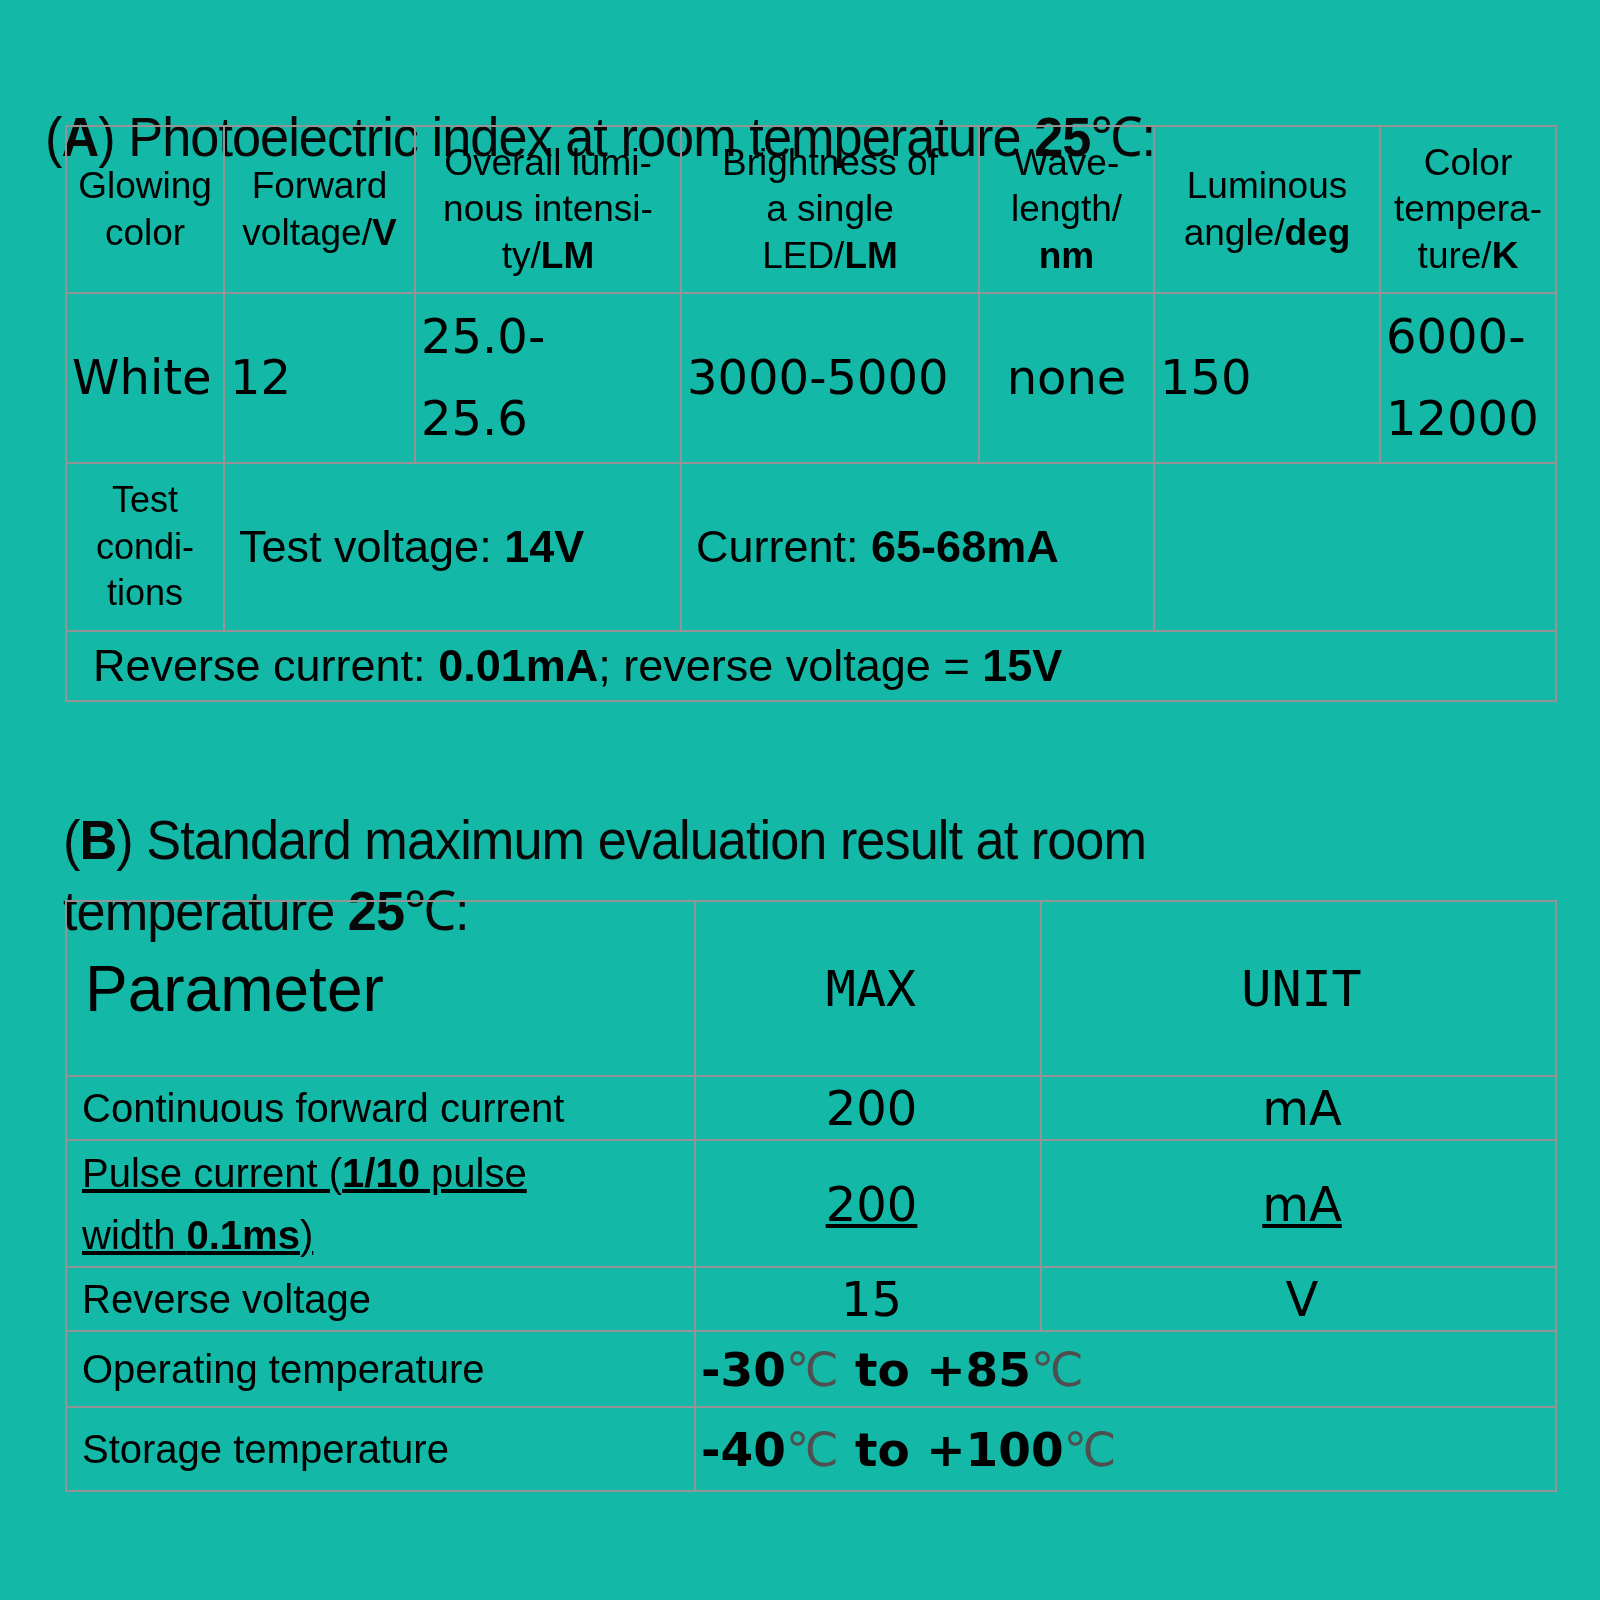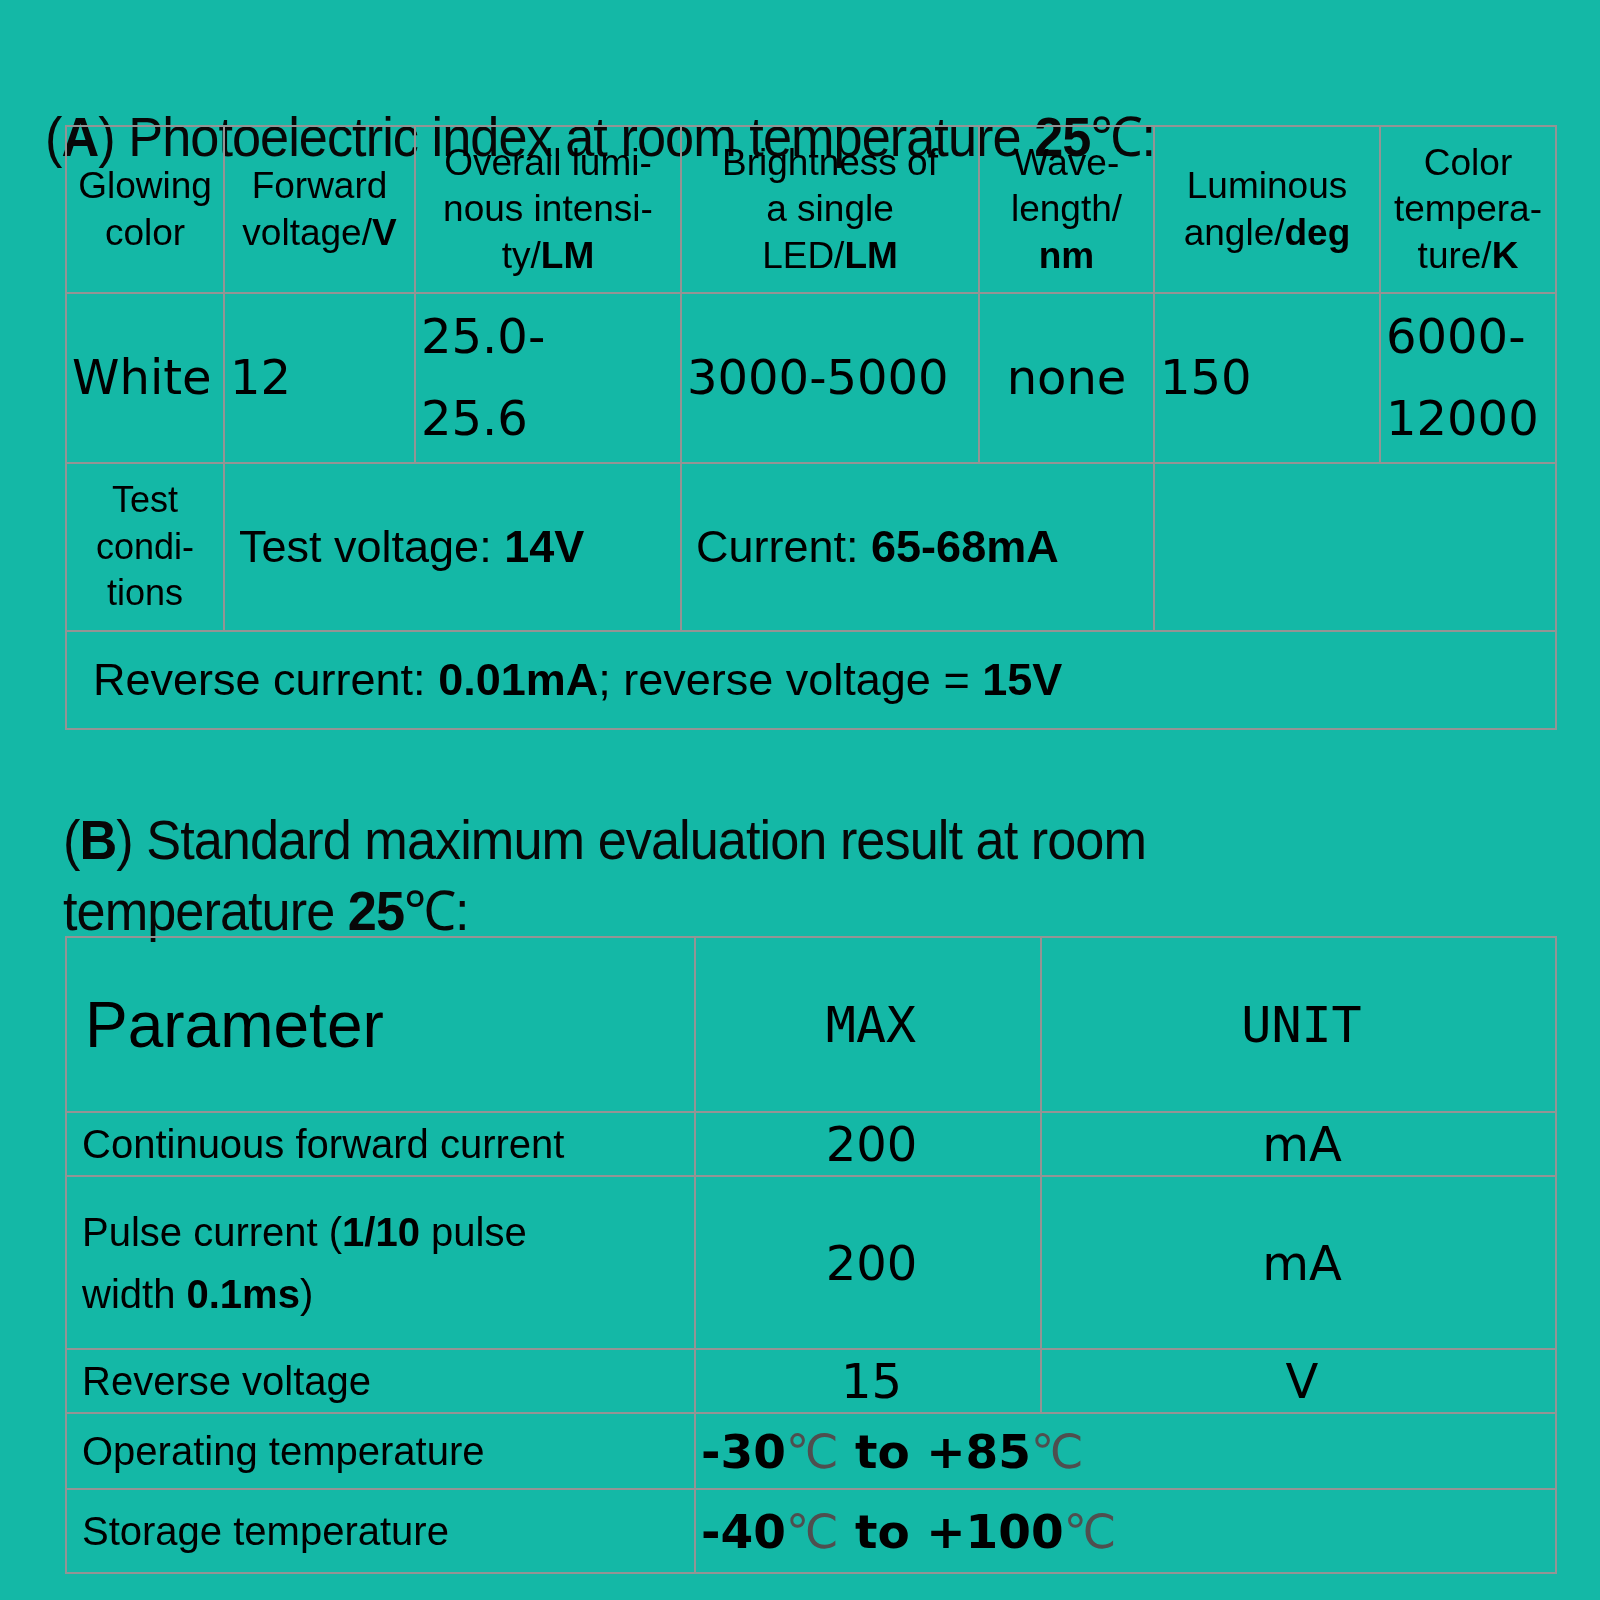--- a/index.html
+++ b/index.html
@@ -40,21 +40,21 @@
   #table-a{left:65px;top:125px;width:1490px;}
   #table-a th{
     font-size:37px;
     line-height:1.26;
     text-align:center;
     white-space:pre-line;
   }
   .row-a-header{height:167px;}
   .row-a-data{height:170px;}
   .row-a-test{height:168px;}
-  .row-a-reverse{height:98px;}
+  .row-a-reverse{height:70px;}
   .row-a-data td{
     font-family:"DejaVu Sans", sans-serif;
     font-size:48px;
     line-height:1.7;
     white-space:pre-line;
     padding-left:5px;
   }
   .cell-center{text-align:center;padding-left:0 !important;}
   .test-label{
     font-size:36px;
@@ -64,24 +64,24 @@
   }
   .test-value{
     font-size:45px;
     padding-left:14px;
   }
   .reverse-cell{
     font-size:45px;
     padding-left:26px;
   }
   
-  #table-b{left:65px;top:936px;width:1490px;}
+  #table-b{left:65px;top:900px;width:1490px;}
   .row-b-header{height:175px;}
   .row-b-1{height:60px;}
-  .row-b-2{height:173px;}
+  .row-b-2{height:127px;text-decoration:underline;}
   .row-b-3{height:56px;}
   .row-b-4{height:76px;}
   .row-b-5{height:84px;}
   .param-header{
     font-size:64px;
     padding-left:18px;
     text-align:left;
   }
   .col-header{
     font-family:"DejaVu Sans Mono", monospace;

